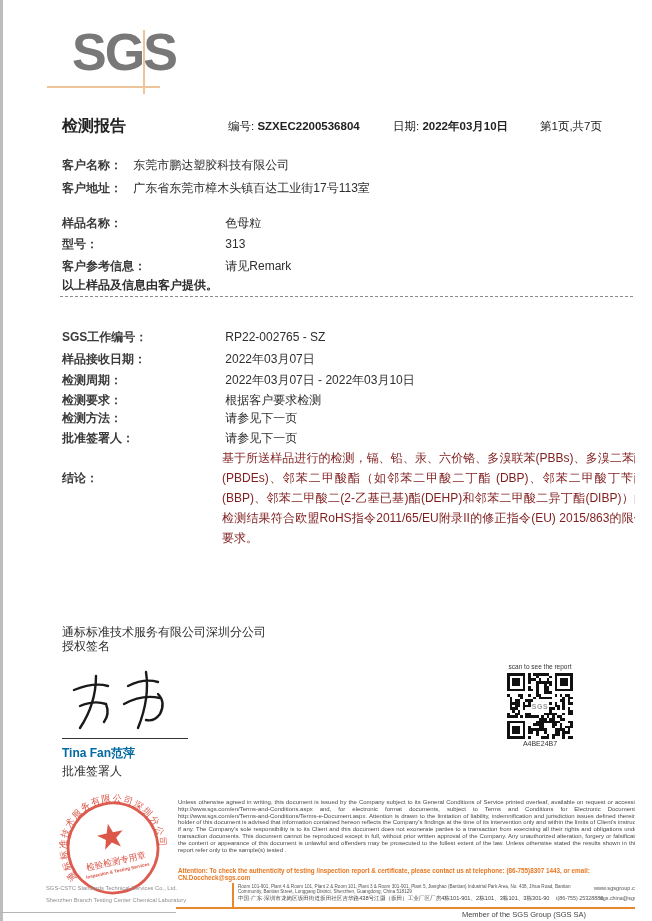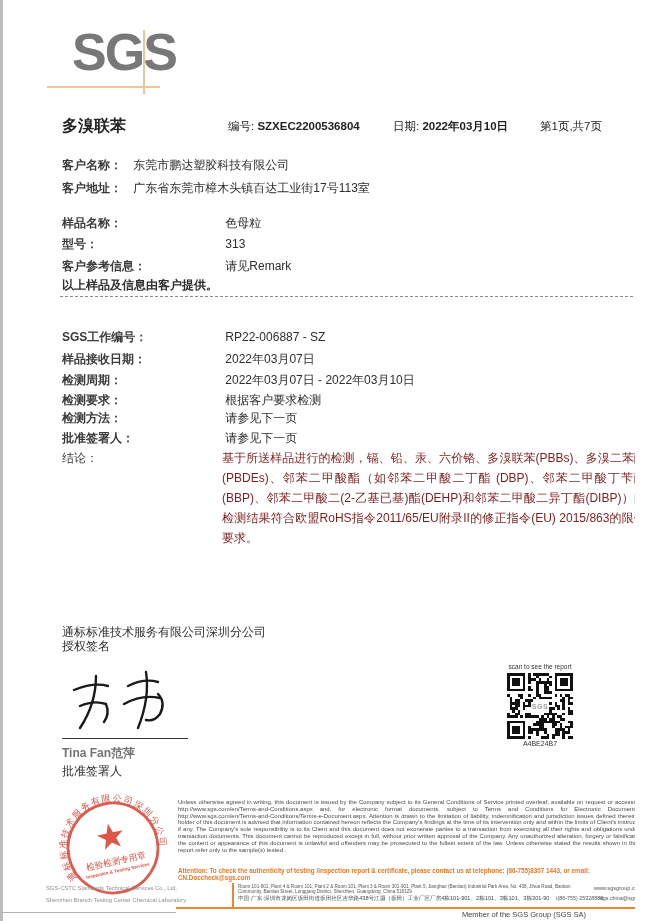--- a/index.html
+++ b/index.html
@@ -15,28 +15,28 @@
   
   .title{position:absolute;left:62px;top:116px;font-size:16px;font-weight:bold;color:#222;}
   .hdr{position:absolute;top:119px;font-size:11.5px;color:#222;}
   .hdr b{font-weight:bold;}
   
   .row{position:absolute;left:62px;font-size:12px;color:#2e2e2e;white-space:nowrap;}
   .row .lbl{display:inline-block;font-weight:bold;color:#3a3a3a;}
   .w1{width:68px;}
   .w2{width:160px;}
   .dash{position:absolute;left:60px;top:296px;width:588px;border-top:1px dashed #8a8a8a;}
-  .concl-lbl{position:absolute;left:62px;top:450px;font-size:12px;font-weight:normal;}
+  .concl-lbl{position:absolute;left:62px;top:470px;font-size:12px;font-weight:bold;}
   .concl-txt{position:absolute;left:222px;top:448px;width:424px;font-size:12px;line-height:20px;color:#7f1d1d;text-align:justify;}
   
   .sig-company{position:absolute;left:62px;top:624px;font-size:12px;color:#2e2e2e;}
   .sig-auth{position:absolute;left:62px;top:638px;font-size:12px;color:#2e2e2e;}
   .sig-svg{position:absolute;left:66px;top:668px;}
   .sig-line{position:absolute;left:62px;top:738px;width:126px;border-top:1.5px solid #333;}
-  .sig-name{position:absolute;left:62px;top:745px;font-size:12px;font-weight:bold;color:#737373;text-align:right;}
+  .sig-name{position:absolute;left:62px;top:745px;font-size:12px;font-weight:bold;color:#0369a1;text-align:right;}
   .sig-role{position:absolute;left:62px;top:763px;font-size:12px;color:#2e2e2e;}
   
   .qr-caption{position:absolute;left:504px;top:663px;width:72px;font-size:6.5px;text-align:center;color:#333;}
   .qr-box{position:absolute;left:507px;top:673px;width:66px;height:66px;}
   .qr-box svg{width:100%;height:100%;}
   .qr-center{position:absolute;left:0;top:0;width:100%;height:100%;display:flex;align-items:center;justify-content:center;}
   .qr-center span{background:#fff;color:#9a9a9a;font-size:7px;font-weight:bold;padding:0 1px;letter-spacing:.5px;}
   .qr-code{position:absolute;left:504px;top:740px;width:72px;font-size:7px;text-align:center;color:#333;}
   
   .stamp{position:absolute;left:58px;top:793px;width:110px;height:110px;opacity:.92;}
@@ -58,21 +58,21 @@
 </head>
 <body>
 
 <div class="page">
   <div class="edge-left"></div>
 
   <div class="logo">SGS</div>
   <div class="logo-hline"></div>
   <div class="logo-vline"></div>
 
-  <div class="title">多溴联苯</div>
+  <div class="title">检测报告</div>
   <div class="hdr" style="left:228px;">
     <span>编号:</span>
     <b>SZXEC2200536804</b>
   </div>
   <div class="hdr" style="left:393px;">
     <span>日期:</span>
     <b>2022年03月10日</b>
   </div>
   <div class="hdr" style="left:540px;">第1页,共7页</div>
 
@@ -96,21 +96,21 @@
   <div class="row" style="top:258px;">
     <span class="lbl w2">客户参考信息：</span>
     <span>请见Remark</span>
   </div>
   <div class="row" style="top:277px;font-weight:bold;">以上样品及信息由客户提供。</div>
 
   <div class="dash"></div>
 
   <div class="row" style="top:329px;">
     <span class="lbl w2">SGS工作编号：</span>
-    <span>RP22-006887 - SZ</span>
+    <span>RP22-002765 - SZ</span>
   </div>
   <div class="row" style="top:351px;">
     <span class="lbl w2">样品接收日期：</span>
     <span>2022年03月07日</span>
   </div>
   <div class="row" style="top:372px;">
     <span class="lbl w2">检测周期：</span>
     <span>2022年03月07日 - 2022年03月10日</span>
   </div>
   <div class="row" style="top:392px;">

